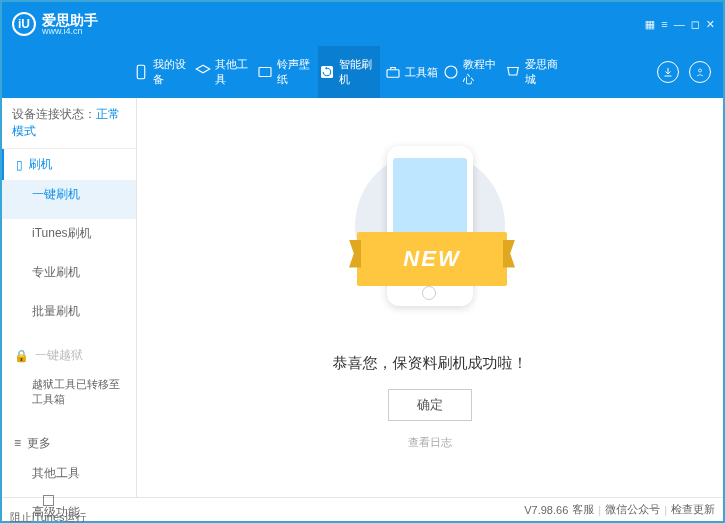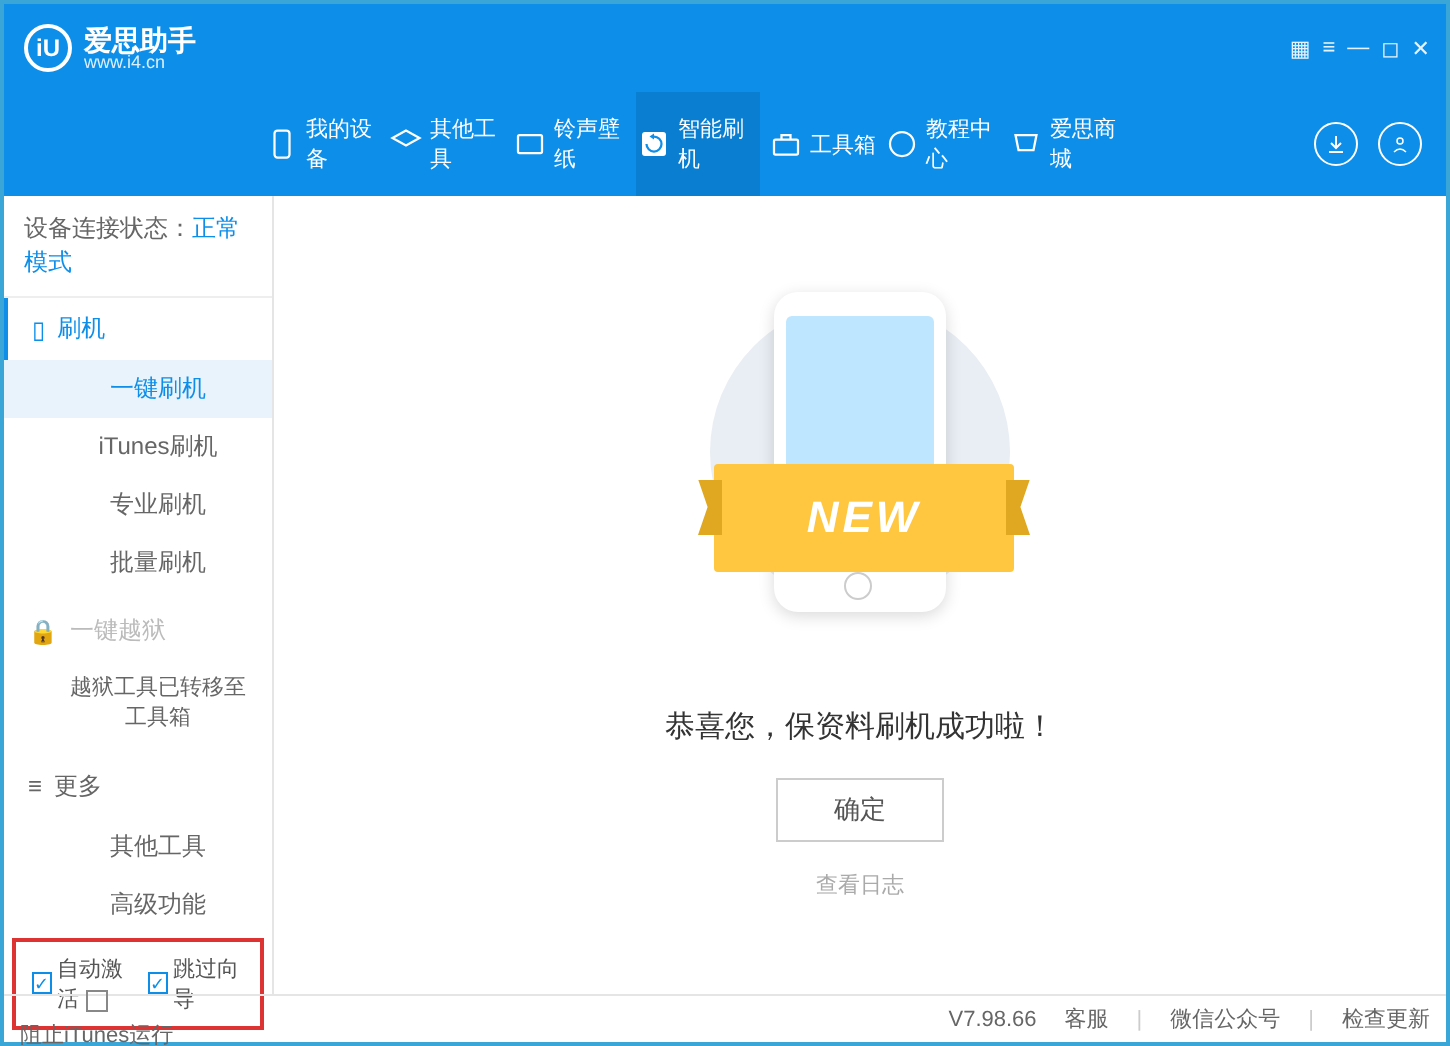--- a/index.html
+++ b/index.html
@@ -20,21 +20,21 @@
 .nav-icon { width: 18px; height: 18px; display: flex; align-items: center; justify-content: center; }
 .nav-icon svg { fill: #fff; }
 .nav-right { margin-left: auto; display: flex; align-items: center; gap: 10px; padding-right: 12px; }
 .circle-btn { width: 22px; height: 22px; border: 1.5px solid #fff; border-radius: 50%; display: flex; align-items: center; justify-content: center; cursor: pointer; }
 .body { flex: 1; display: flex; min-height: 0; }
 .sidebar { width: 135px; border-right: 1px solid #e5e5e5; display: flex; flex-direction: column; font-size: 12px; }
 .status-row { padding: 8px 10px; color: #666; border-bottom: 1px solid #eee; }
 .status-mode { color: #0d8ee9; }
 .sb-section { padding: 7px 12px; display: flex; align-items: center; gap: 6px; color: #666; }
 .sb-section.blue { color: #0d8ee9; border-left: 2px solid #0d8ee9; }
-.sb-item { padding: 6px 10px 6px 30px; color: #666; cursor: pointer; text-align: center; }
+.sb-item { padding: 6px 10px 16px 30px; color: #666; cursor: pointer; }
 .sb-item.active { background: #e8f3fb; color: #0d8ee9; }
 .sb-item.small { font-size: 11px; line-height: 1.4; }
 .sb-divider { height: 1px; background: #eee; margin: 2px 0; }
 .checkboxes { padding: 6px 8px; display: flex; gap: 10px; font-size: 11px; color: #555; border: 2px solid #d33; margin: 2px 4px; }
 .cb { display: flex; align-items: center; gap: 3px; }
 .cb-box { width: 11px; height: 11px; border: 1px solid #0d8ee9; display: flex; align-items: center; justify-content: center; color: #0d8ee9; font-size: 9px; }
 .main { flex: 1; display: flex; flex-direction: column; align-items: center; justify-content: center; position: relative; }
 .phone-illust { width: 130px; height: 190px; position: relative; margin-bottom: 18px; }
 .phone-circle { width: 150px; height: 150px; background: #e9eef4; border-radius: 50%; position: absolute; left: -10px; top: 5px; }
 .phone-body { position: absolute; left: 22px; top: 0; width: 86px; height: 160px; background: #fff; border-radius: 12px; box-shadow: 0 2px 8px rgba(0,0,0,0.15); }
@@ -43,21 +43,21 @@
 .new-ribbon { position: absolute; left: -8px; top: 86px; width: 150px; height: 54px; background: #ffc640; display: flex; align-items: center; justify-content: center; font-weight: 900; font-size: 22px; color: #fff; letter-spacing: 2px; font-style: italic; border-radius: 2px; }
 .new-ribbon::before, .new-ribbon::after { content: ""; position: absolute; top: 8px; width: 12px; height: 28px; background: #e0a820; }
 .new-ribbon::before { left: -8px; clip-path: polygon(0 0,100% 0,100% 100%,0 100%,40% 50%); }
 .new-ribbon::after { right: -8px; clip-path: polygon(0 0,100% 0,60% 50%,100% 100%,0 100%); }
 .success-text { font-size: 15px; color: #333; margin-bottom: 16px; }
 .ok-btn { padding: 6px 28px; border: 1px solid #ccc; background: #fff; cursor: pointer; font-size: 13px; color: #555; margin-bottom: 14px; }
 .log-link { font-size: 11px; color: #aaa; cursor: pointer; }
 .footer { height: 24px; border-top: 1px solid #e5e5e5; display: flex; align-items: center; font-size: 11px; color: #666; padding: 0 8px; }
 .footer-cb { display: flex; align-items: center; gap: 4px; flex-direction: column; }
 .footer-cb-box { width: 11px; height: 11px; border: 1px solid #888; }
-.footer-right { margin-left: auto; display: flex; gap: 14px; align-items: center; }
+.footer-right { margin-left: auto; display: flex; gap: 4px; align-items: center; }
 .footer-link { cursor: pointer; }
 .sep { color: #ccc; }
 </style>
 </head>
 <body>
 
 <div class="app">
   <div class="titlebar">
     <div class="logo-area">
       <div class="logo-circle">iU</div>

